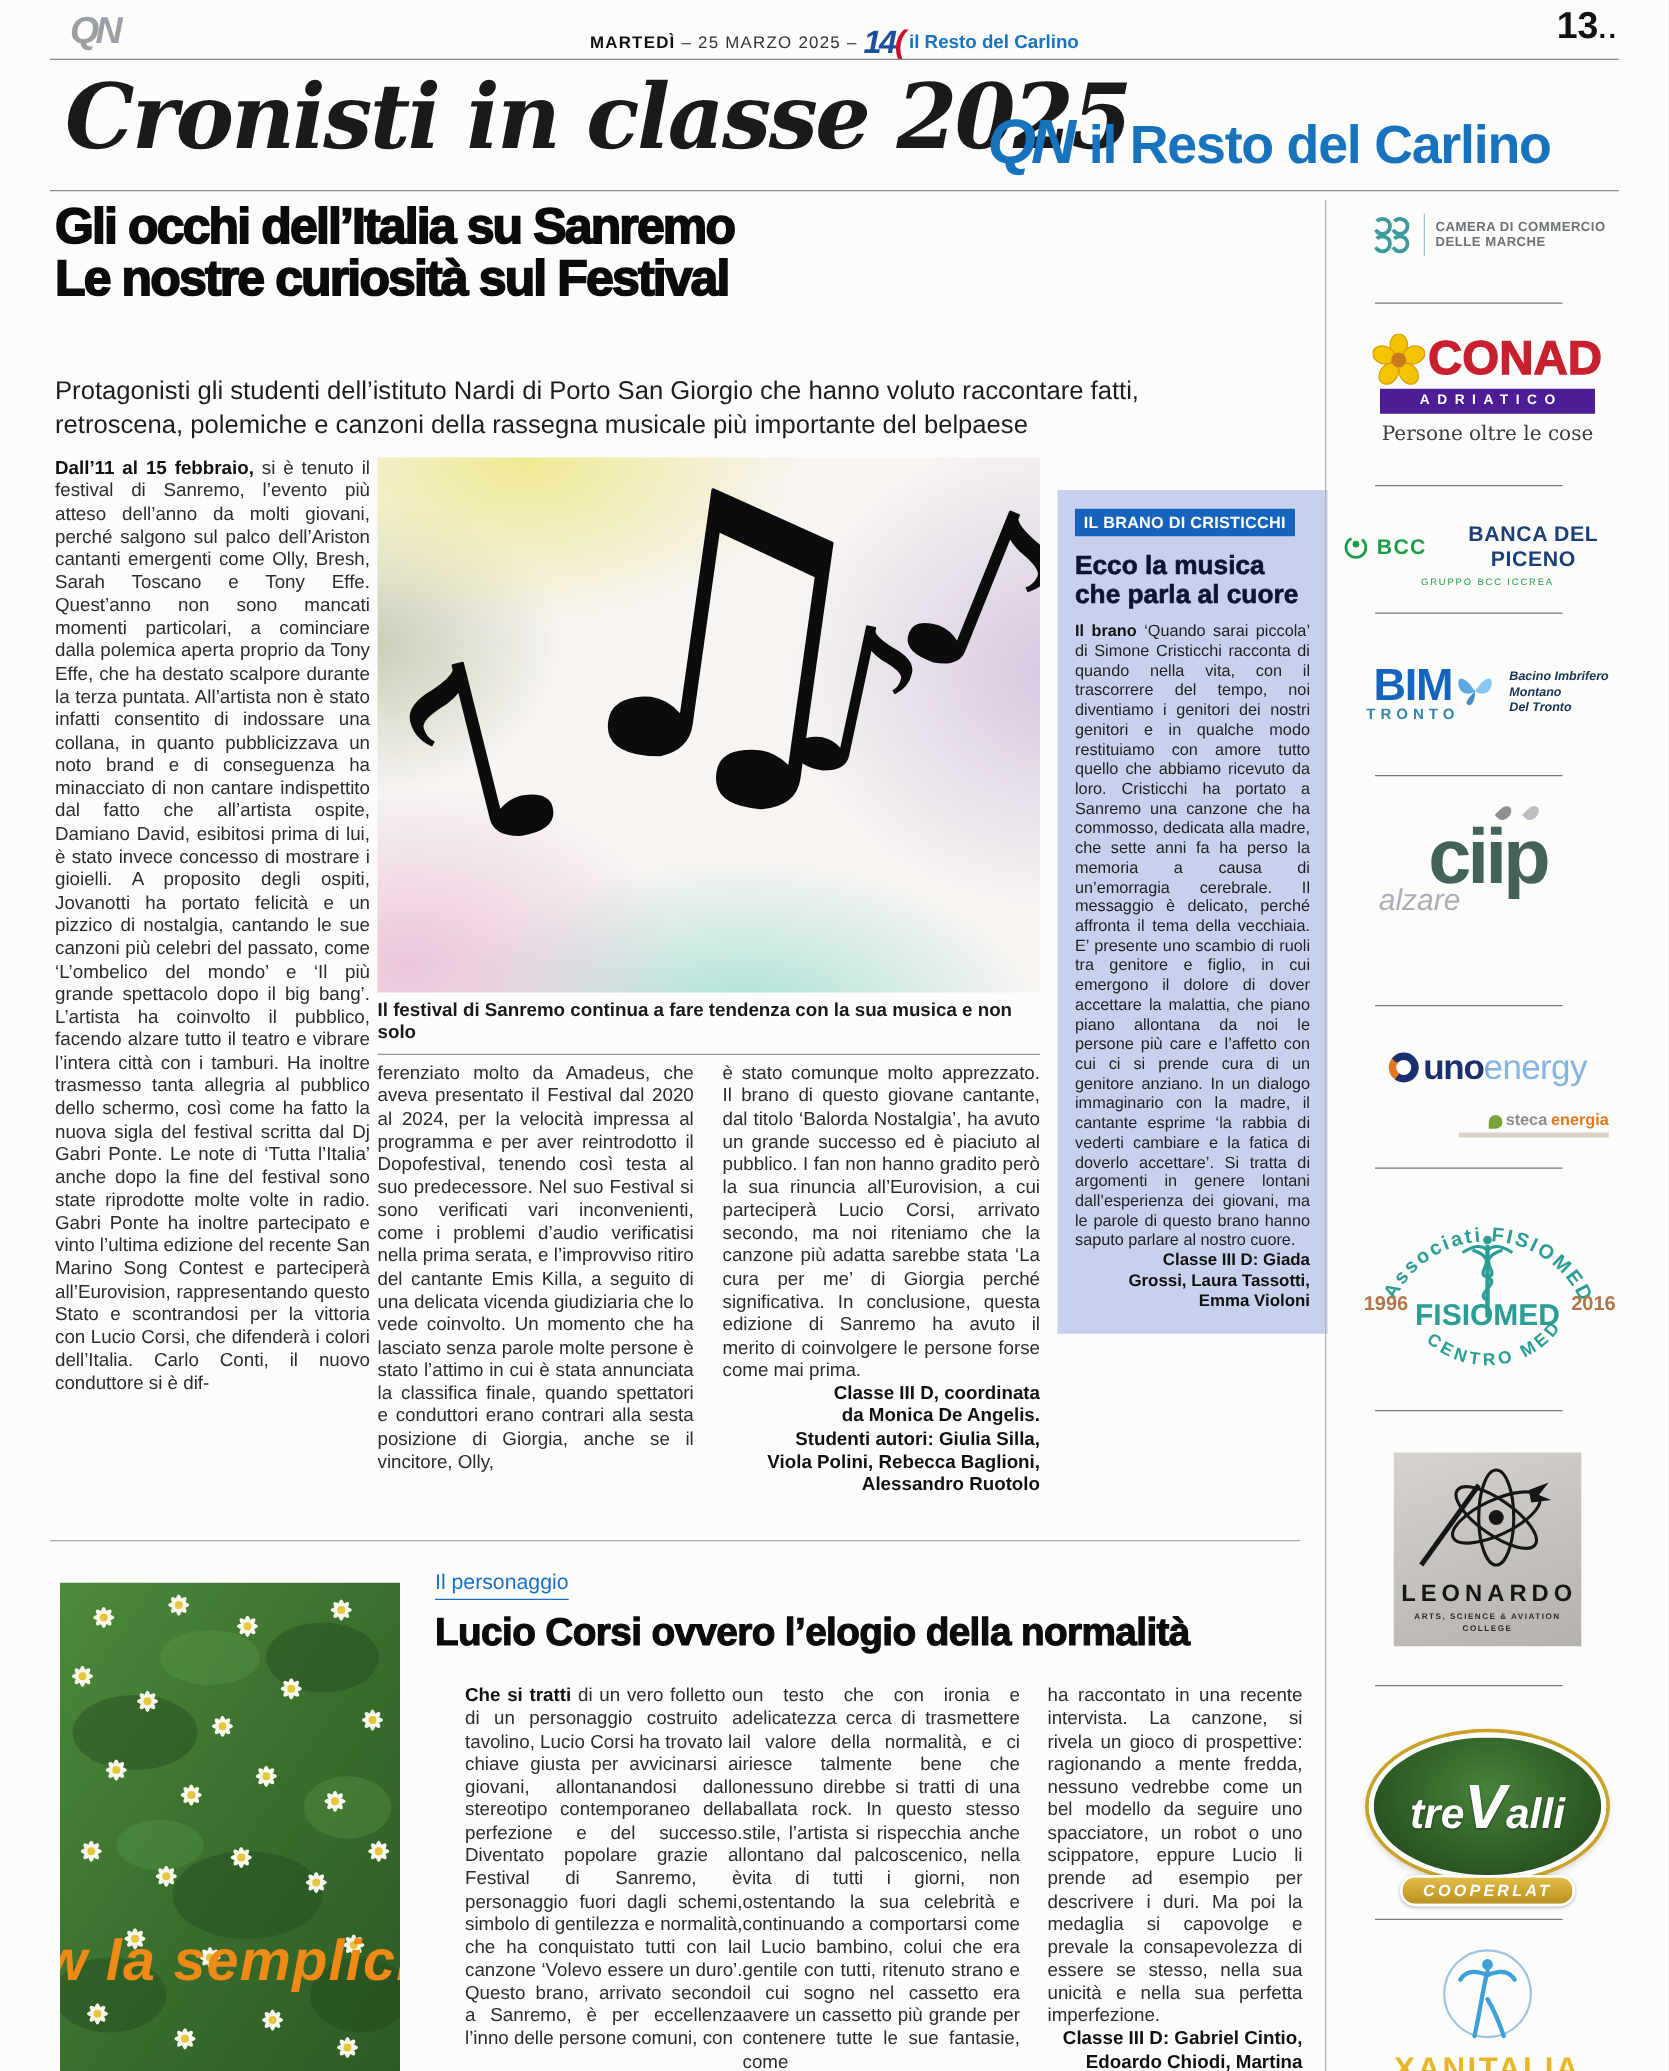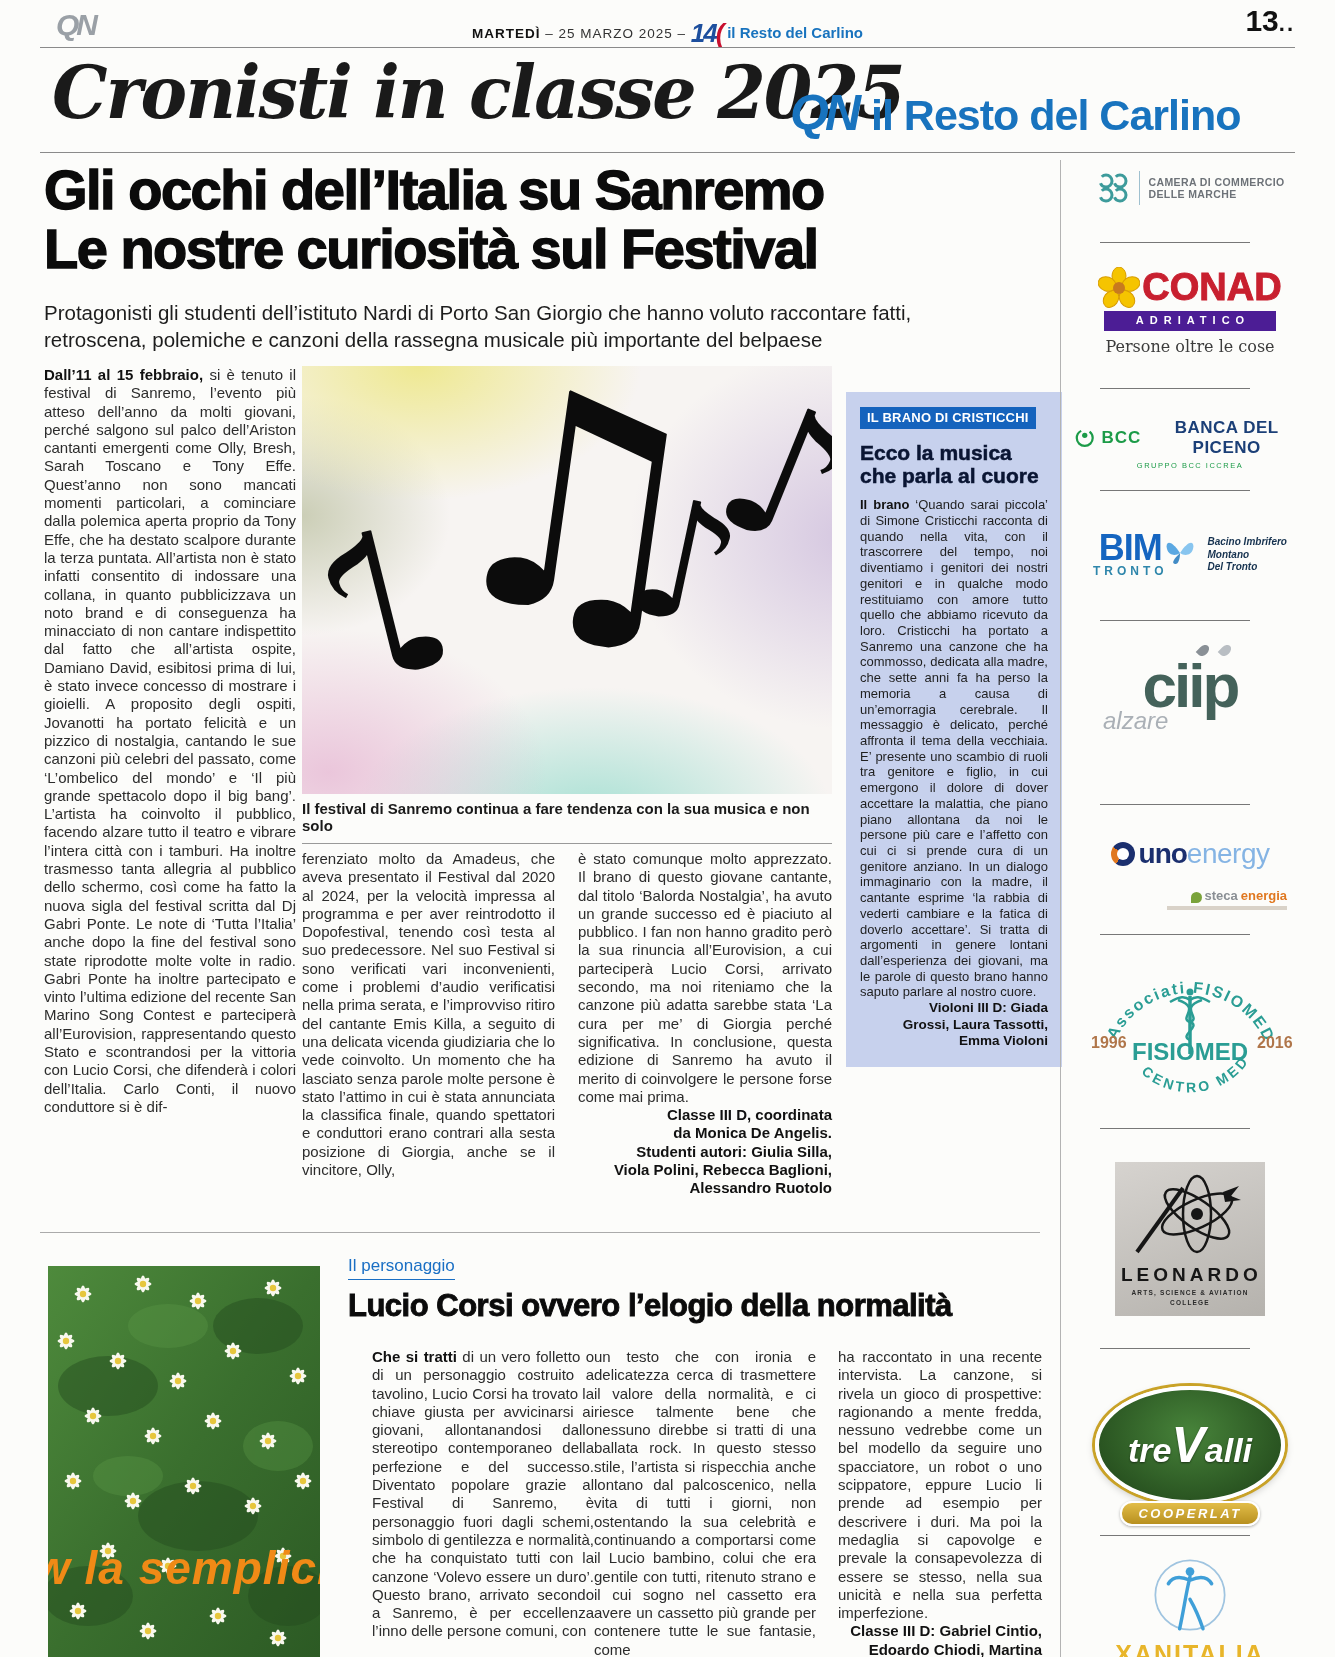--- a/index.html
+++ b/index.html
@@ -30,21 +30,21 @@
   
   .cronisti { left:52px; top:50px; font-family:"DejaVu Serif", serif; font-style:italic;
               font-weight:bold; font-size:72px; color:#1a1a1a; letter-spacing:-2px;
               transform:scaleX(0.97); transform-origin:left; white-space:nowrap; }
   .mast-right { left:790px; top:84px; white-space:nowrap; }
   .mast-qn { font-size:50px; font-weight:bold; font-style:italic; color:#1873be;
              letter-spacing:-4px; margin-right:14px; }
   .mast-brand { font-size:43px; font-weight:bold; color:#1873be; letter-spacing:-1px; }
 
   
-  .headline { left:44px; top:160px; font-size:56px; font-weight:bold; color:#0b0b0b;
+  .headline { left:44px; top:160px; font-size:40px; font-weight:bold; color:#0b0b0b;
               line-height:1.06; letter-spacing:-1.5px; -webkit-text-stroke:1.4px #0b0b0b; }
   .standfirst { left:44px; top:288px; width:910px; font-size:20.5px; line-height:1.3;
                 color:#1d1d1d;margin-top:12px; }
 
   
   .btxt { font-size:15px; line-height:1.22; text-align:justify; color:#2c2c2c; }
   .lead { font-weight:bold; color:#111; }
   .credit-line { font-weight:bold; text-align:right; color:#111; }
   .col1 { left:44px; top:366px; width:252px; height:832px; overflow:hidden; }
   .pastel { left:302px; top:366px; width:530px; height:428px; overflow:hidden;
@@ -190,21 +190,21 @@
   </div>
 
   <div class="abs cbox">
     <div class="cbox-kicker">IL BRANO DI CRISTICCHI</div>
     <div class="cbox-title">
       <div>Ecco la musica</div>
       <div>che parla al cuore</div>
     </div>
     <div class="cbox-body">
       <span class="lead">Il brano </span><span>‘Quando sarai piccola’ di Simone Cristicchi racconta di quando nella vita, con il trascorrere del tempo, noi diventiamo i genitori dei nostri genitori e in qualche modo restituiamo con amore tutto quello che abbiamo ricevuto da loro. Cristicchi ha portato a Sanremo una canzone che ha commosso, dedicata alla madre, che sette anni fa ha perso la memoria a causa di un’emorragia cerebrale. Il messaggio è delicato, perché affronta il tema della vecchiaia. E’ presente uno scambio di ruoli tra genitore e figlio, in cui emergono il dolore di dover accettare la malattia, che piano piano allontana da noi le persone più care e l’affetto con cui ci si prende cura di un genitore anziano. In un dialogo immaginario con la madre, il cantante esprime ‘la rabbia di vederti cambiare e la fatica di doverlo accettare’. Si tratta di argomenti in genere lontani dall’esperienza dei giovani, ma le parole di questo brano hanno saputo parlare al nostro cuore.</span>
-      <div class="credit-line">Violoni III D: Giada</div>
+      <div class="credit-line">Classe III D: Giada</div>
       <div class="credit-line">Grossi, Laura Tassotti,</div>
       <div class="credit-line">Emma Violoni</div>
     </div>
   </div>
 
   <div class="abs vline"></div>
 
   <div class="abs sp" style="top:170px">
     <div class="cam-row">
       <svg width="36" height="36" viewBox="0 0 36 36">

